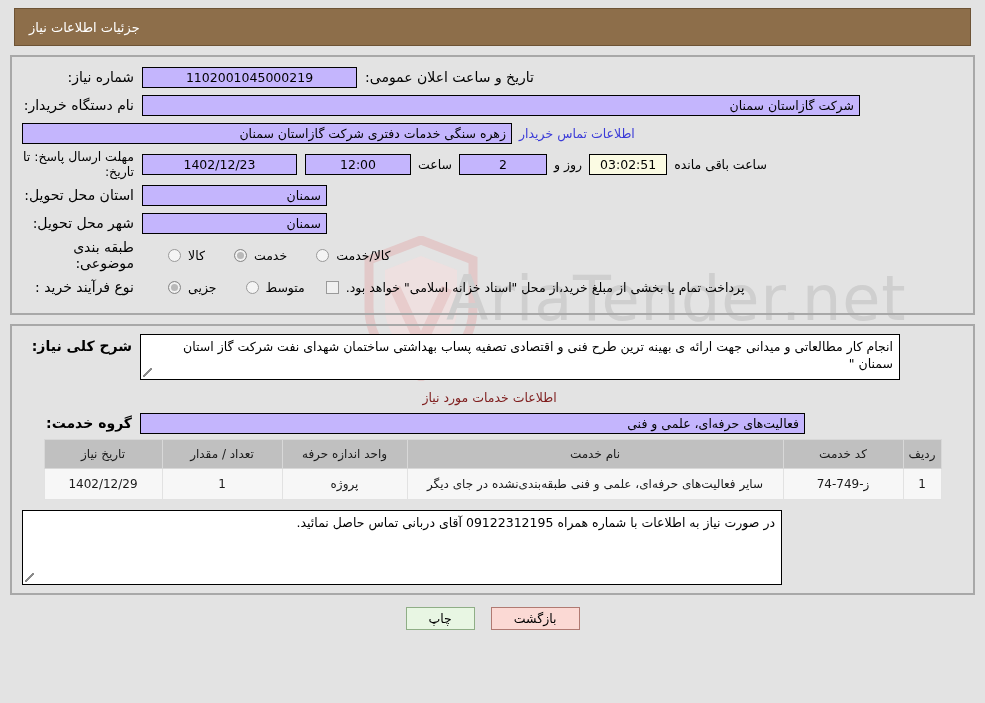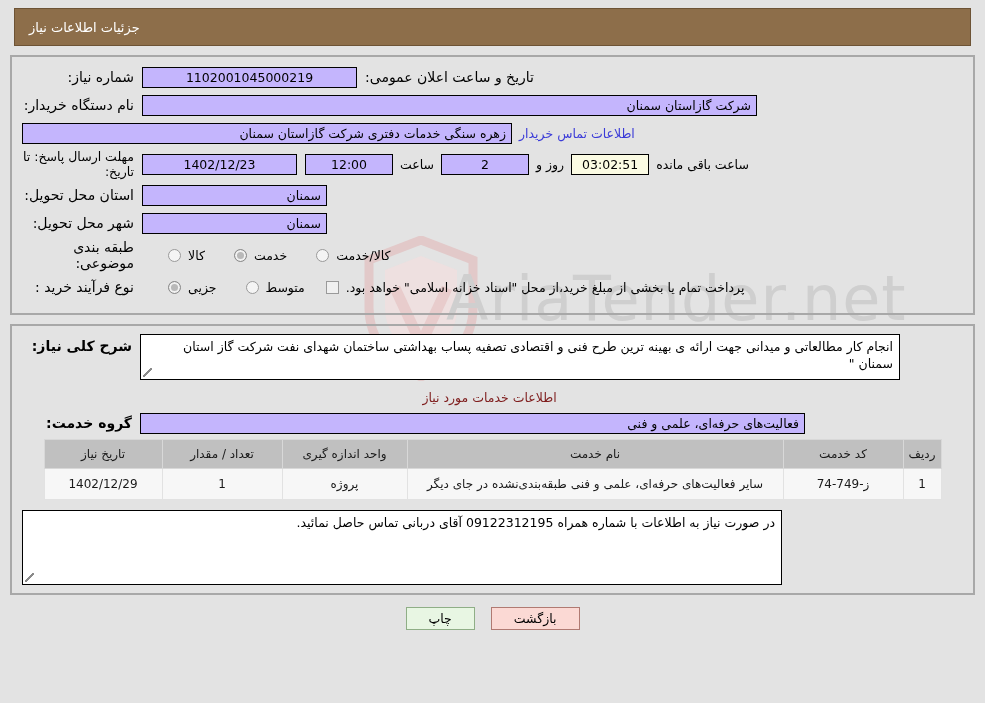--- a/index.html
+++ b/index.html
@@ -227,38 +227,38 @@
 
   <div class="row">
     <div style="flex:1"></div>
     <div class="lbl" style="width:auto;padding:0 8px 0 8px;text-align:right">تاریخ و ساعت اعلان عمومی:</div>
     <div class="fld" style="width:215px">1102001045000219</div>
     <div class="lbl w1" style="text-align:right;padding:0 8px 0 0;width:120px">شماره نیاز:</div>
   </div>
 
   <div class="row">
     <div style="flex:1"></div>
-    <div class="fld rtlfill" style="width:615px">شرکت گازاستان سمنان</div>
+    <div class="fld rtlfill" style="width:718px">شرکت گازاستان سمنان</div>
     <div class="lbl" style="text-align:right;padding:0 8px 0 0;width:120px">نام دستگاه خریدار:</div>
   </div>
 
   <div class="row">
     <div style="flex:1"></div>
     <div class="link">اطلاعات تماس خریدار</div>
     <div class="fld rtlfill" style="width:490px">زهره سنگی خدمات دفتری شرکت گازاستان سمنان</div>
   </div>
 
   <div class="row" style="align-items:center">
     <div style="flex:1"></div>
     <div class="sublbl">ساعت باقی مانده</div>
     <div class="fld yellow" style="width:78px">03:02:51</div>
     <div class="sublbl">روز و</div>
     <div class="fld" style="width:88px">2</div>
     <div class="sublbl">ساعت</div>
-    <div class="fld" style="width:88px">12:00</div>
+    <div class="fld" style="width:106px">12:00</div>
     <div class="fld" style="width:155px;margin-right:8px">1402/12/23</div>
     <div class="lbl" style="text-align:right;padding:0 8px 0 0;width:120px;line-height:15px;font-size:12.5px">مهلت ارسال پاسخ: تا تاریخ:</div>
   </div>
 
   <div class="row">
     <div style="flex:1"></div>
     <div class="fld rtlfill" style="width:185px">سمنان</div>
     <div class="lbl" style="text-align:right;padding:0 8px 0 0;width:120px">استان محل تحویل:</div>
   </div>
 
@@ -319,21 +319,21 @@
     <div class="fld rtlfill" style="width:665px">فعالیت‌های حرفه‌ای، علمی و فنی</div>
     <div class="lbl" style="text-align:right;padding:0 8px 0 0;width:118px;font-weight:bold">گروه خدمت:</div>
   </div>
 
   <table class="grid">
     <thead>
       <tr>
         <th style="width:38px">ردیف</th>
         <th style="width:120px">کد خدمت</th>
         <th>نام خدمت</th>
-        <th style="width:125px">واحد اندازه گیری</th>
+        <th style="width:125px">واحد اندازه حرفه</th>
         <th style="width:120px">تعداد / مقدار</th>
         <th style="width:118px">تاریخ نیاز</th>
       </tr>
     </thead>
     <tbody>
       <tr>
         <td>1</td>
         <td>ز-749-74</td>
         <td>سایر فعالیت‌های حرفه‌ای، علمی و فنی طبقه‌بندی‌نشده در جای دیگر</td>
         <td>پروژه</td>

